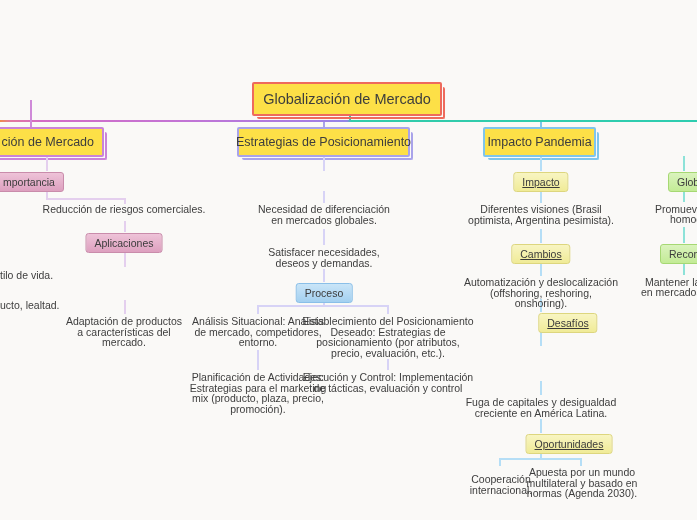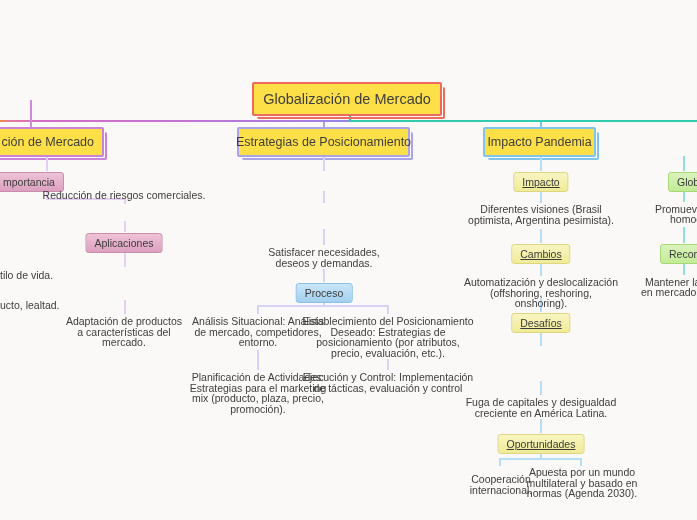--- a/index.html
+++ b/index.html
@@ -52,39 +52,41 @@
 
   <div class="ln lnL" style="left:46px;top:157px;width:2px;height:14px"></div>
   <div class="ln lnL" style="left:46px;top:191px;width:2px;height:8px"></div>
   <div class="ln lnL" style="left:46px;top:198px;width:80px;height:2px"></div>
   <div class="ln lnL" style="left:124px;top:198px;width:2px;height:6px"></div>
   <div class="ln lnL" style="left:124px;top:221px;width:2px;height:11px"></div>
   <div class="ln lnL" style="left:124px;top:252px;width:2px;height:15px"></div>
   <div class="ln lnL" style="left:124px;top:300px;width:2px;height:14px"></div>
 
   <div class="badge bpink" style="left:-12px;top:172px;padding-left:14px">mportancia</div>
-  <div class="txt cx" style="left:124px;top:190px">Reducción de riesgos comerciales.</div>
+  <div class="txt cx" style="left:124px;top:204px">Reducción de riesgos comerciales.</div>
   <div class="badge bpink cx" style="left:124px;top:233px">Aplicaciones</div>
   <div class="frag" style="left:0px;top:270px">tilo de vida.</div>
   <div class="frag" style="left:0px;top:300px">ucto, lealtad.</div>
   <div class="txt cx" style="left:124px;top:316px">Adaptación de productos
 a características del
 mercado.</div>
 
   <div class="ln lnC" style="left:323px;top:157px;width:2px;height:14px"></div>
   <div class="ln lnC" style="left:323px;top:191px;width:2px;height:12px"></div>
   <div class="ln lnC" style="left:323px;top:229px;width:2px;height:16px"></div>
   <div class="ln lnC" style="left:323px;top:269px;width:2px;height:13px"></div>
   <div class="ln lnC" style="left:323px;top:301px;width:2px;height:5px"></div>
   <div class="ln lnC" style="left:257px;top:305px;width:132px;height:2px"></div>
   <div class="ln lnC" style="left:257px;top:305px;width:2px;height:9px"></div>
   <div class="ln lnC" style="left:387px;top:305px;width:2px;height:9px"></div>
   <div class="ln lnC" style="left:257px;top:350px;width:2px;height:20px"></div>
   <div class="ln lnC" style="left:387px;top:359px;width:2px;height:11px"></div>
 
+  <div class="txt cx" style="left:324px;top:204px">Necesidad de diferenciación
+en mercados globales.</div>
   <div class="txt cx" style="left:324px;top:247px">Satisfacer necesidades,
 deseos y demandas.</div>
   <div class="badge bblue cx" style="left:324px;top:283px">Proceso</div>
   <div class="txt cx" style="left:258px;top:316px">Análisis Situacional: Análisis
 de mercado, competidores,
 entorno.</div>
   <div class="txt cx" style="left:388px;top:316px">Establecimiento del Posicionamiento
 Deseado: Estrategias de
 posicionamiento (por atributos,
 precio, evaluación, etc.).</div>
@@ -107,24 +109,24 @@
   <div class="ln lnR" style="left:499px;top:458px;width:83px;height:2px"></div>
   <div class="ln lnR" style="left:499px;top:458px;width:2px;height:8px"></div>
   <div class="ln lnR" style="left:580px;top:458px;width:2px;height:8px"></div>
 
   <div class="badge byellow cx" style="left:541px;top:172px">Impacto</div>
   <div class="txt cx" style="left:541px;top:204px">Diferentes visiones (Brasil
 optimista, Argentina pesimista).</div>
   <div class="badge byellow cx" style="left:541px;top:244px">Cambios</div>
   <div class="txt cx" style="left:541px;top:277px">Automatización y deslocalización
 (offshoring, reshoring, onshoring).</div>
-  <div class="badge byellow cx" style="left:541px;top:313px">Desafíos</div>
+  <div class="badge byellow cx" style="left:568px;top:313px">Desafíos</div>
   <div class="txt cx" style="left:541px;top:397px">Fuga de capitales y desigualdad
 creciente en América Latina.</div>
-  <div class="badge byellow cx" style="left:541px;top:434px">Oportunidades</div>
+  <div class="badge byellow cx" style="left:569px;top:434px">Oportunidades</div>
   <div class="txt cx" style="left:501px;top:474px">Cooperación
 internacional.</div>
   <div class="txt cx" style="left:582px;top:467px">Apuesta por un mundo
 multilateral y basado en
 normas (Agenda 2030).</div>
 
   <div class="ln lnF" style="left:683px;top:156px;width:2px;height:15px"></div>
   <div class="ln lnF" style="left:683px;top:191px;width:2px;height:11px"></div>
   <div class="ln lnF" style="left:683px;top:227px;width:2px;height:16px"></div>
   <div class="ln lnF" style="left:683px;top:263px;width:2px;height:12px"></div>

